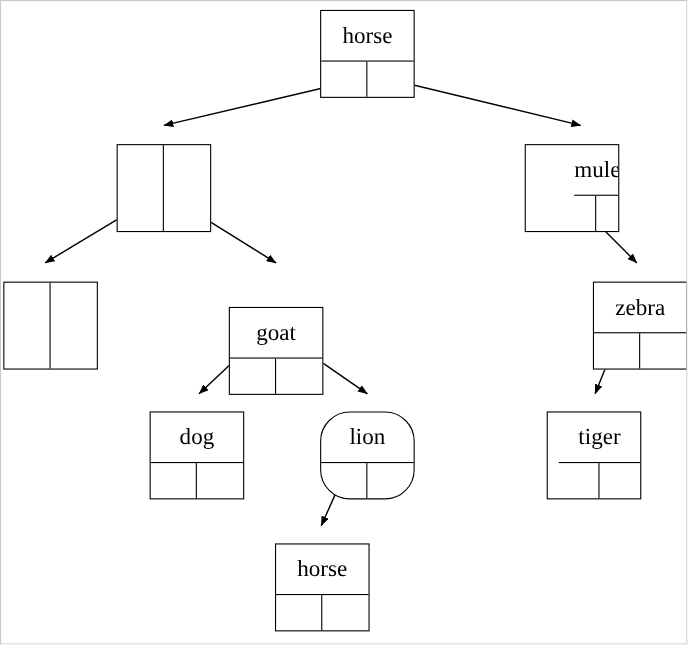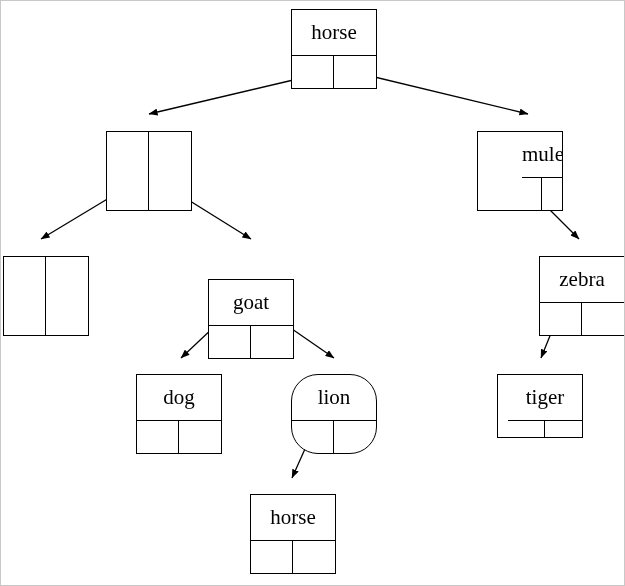--- a/index.html
+++ b/index.html
@@ -134,21 +134,21 @@
           <div class="node-cell right"></div>
         </div>
       </div>
       <div class="node" style="left: 290px; top: 373px; width: 86px; height: 80px; border-radius: 27px;">
         <div class="node-label" style="height: 46px; line-height: 44px;">lion</div>
         <div class="node-cells">
           <div class="node-cell left"></div>
           <div class="node-cell right"></div>
         </div>
       </div>
-      <div class="node" style="left: 496px; top: 373px; width: 86px; height: 64px; padding-left: 10px;">
+      <div class="node" style="left: 496px; top: 373px; width: 86px; height: 80px; padding-left: 10px;">
         <div class="node-label" style="height: 46px; line-height: 44px;">tiger</div>
         <div class="node-cells">
           <div class="node-cell left"></div>
           <div class="node-cell right"></div>
         </div>
       </div>
       <div class="node" style="left: 249px; top: 493px; width: 86px; height: 80px; justify-content: flex-end;">
         <div class="node-label" style="height: 46px; line-height: 44px;">horse</div>
         <div class="node-cells">
           <div class="node-cell left"></div>

